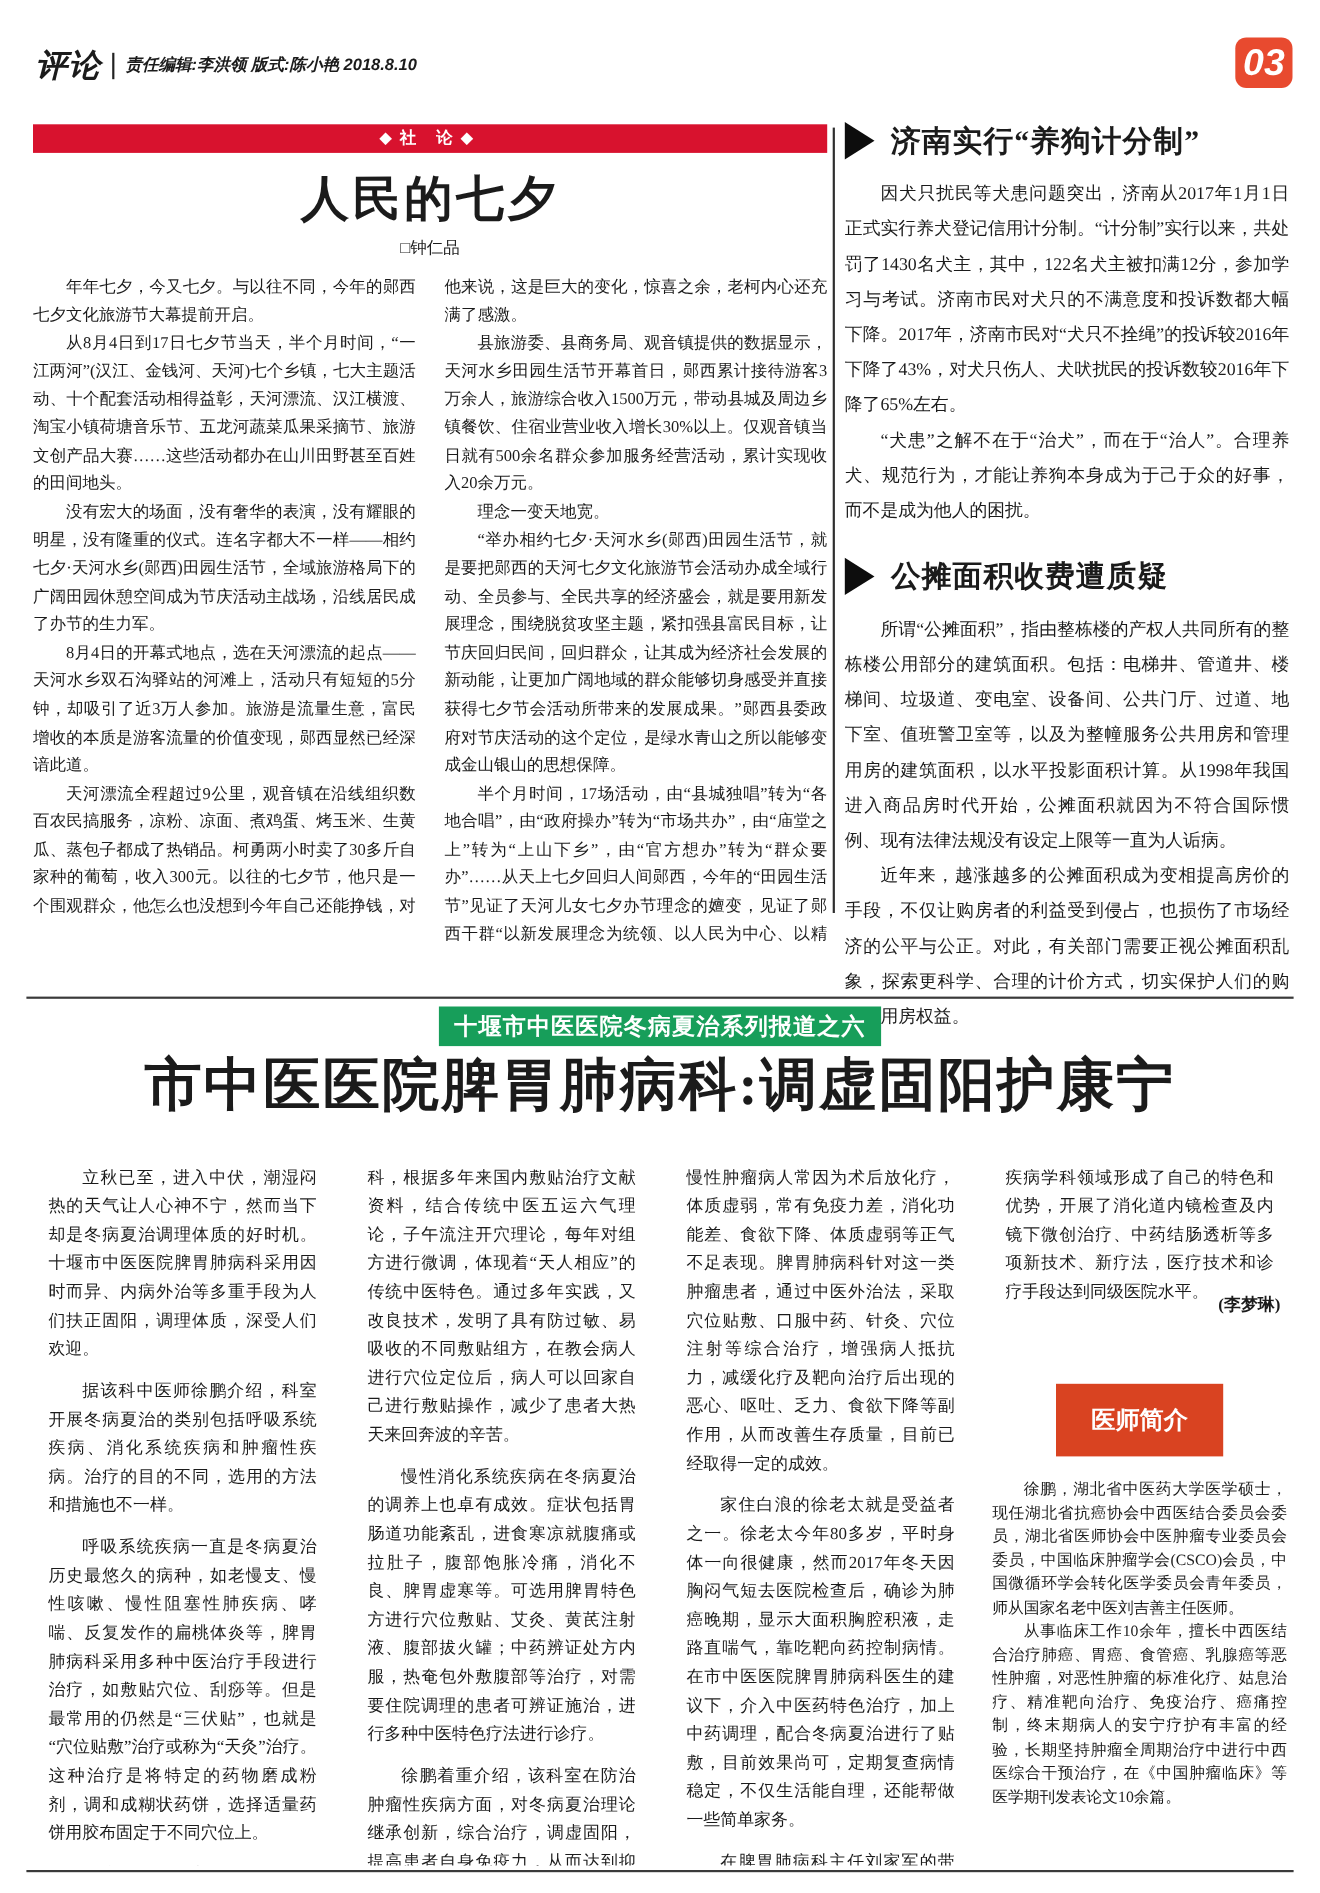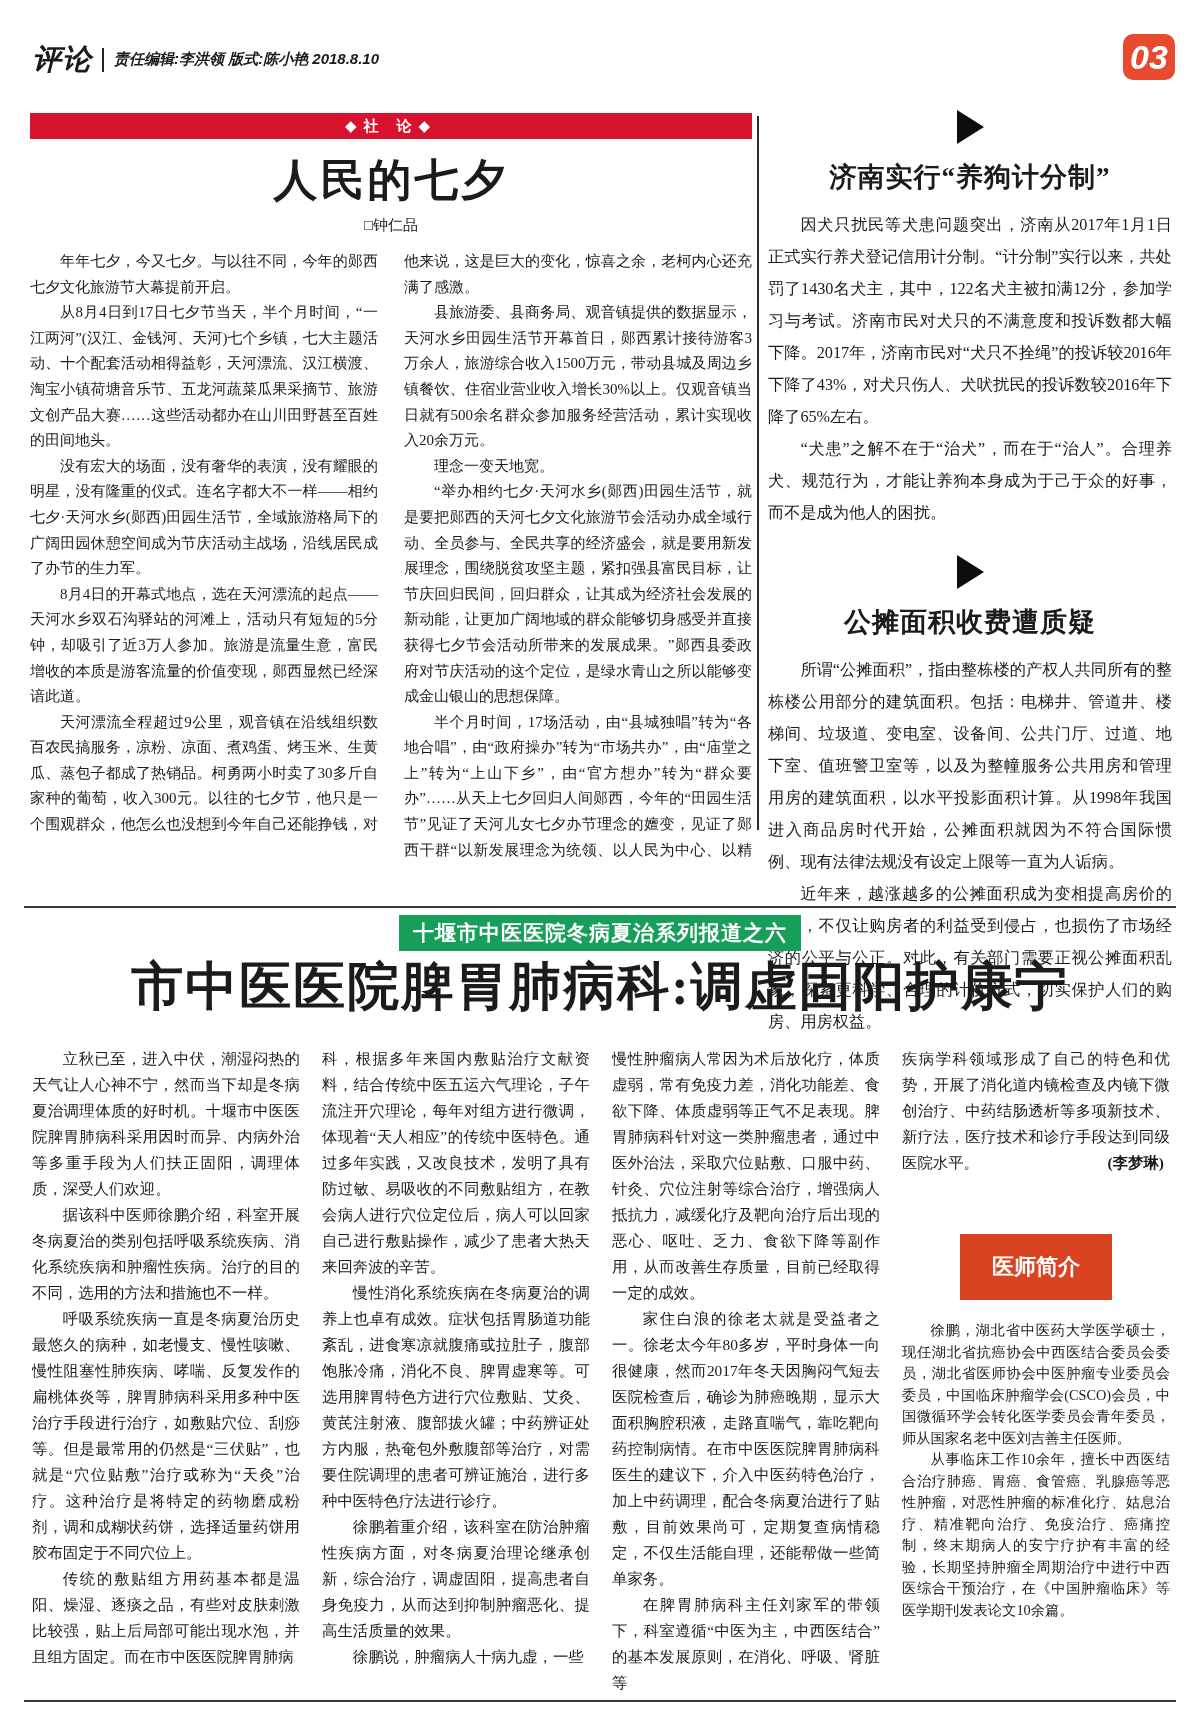--- a/index.html
+++ b/index.html
@@ -22,36 +22,36 @@
   .ed-banner{height:26px;background:#d8122e;color:#fff;text-align:center;
     font-family:"Liberation Sans","DejaVu Sans",sans-serif;font-weight:bold;font-size:15px;line-height:26px;letter-spacing:7px;}
   .ed-title{text-align:center;font-size:44px;font-weight:bold;margin-top:12px;letter-spacing:3px;}
   .ed-author{text-align:center;font-size:15px;margin-top:6px;}
   .ed-body{margin-top:14px;height:616px;overflow:hidden;column-count:2;column-gap:26px;
     font-size:15px;line-height:25.6px;text-align:justify;}
   .ed-body p{margin:0;text-indent:2em;}
   .vrule{position:absolute;left:757px;top:116px;width:2px;height:714px;background:#2e2e2e;}
   
   .rightcol{position:absolute;left:768px;top:110px;width:404px;}
-  .news-head{display:flex;align-items:center;gap:15px;margin-bottom:14px;flex-direction:column;}
+  .news-head{display:flex;align-items:center;gap:15px;margin-bottom:14px;}
   .tri-icon{width:0;height:0;border-top:17px solid transparent;border-bottom:17px solid transparent;border-left:27px solid #0d0d0d;flex:0 0 auto;}
   .news-title{font-size:27px;font-weight:bold;letter-spacing:1px;white-space:nowrap;}
   .news-body{font-size:16.2px;line-height:32px;text-align:justify;}
   .news-body p{margin:0;text-indent:2em;}
   .brief2{margin-top:26px;}
   
   .section-rule{position:absolute;left:24px;right:24px;top:906px;height:2px;background:#3a3a3a;}
   .feature-banner{position:absolute;top:915px;left:50%;transform:translateX(-50%);
     background:#179e5a;color:#fff;font-family:"Liberation Sans","DejaVu Sans",sans-serif;
     font-size:21px;font-weight:bold;padding:4px 14px;letter-spacing:1px;white-space:nowrap;}
   .feature-headline{position:absolute;top:952px;left:0;width:100%;text-align:center;
     font-size:52px;font-weight:bold;letter-spacing:2px;}
   .feature-cols{position:absolute;left:32px;top:1046px;width:1138px;height:650px;display:flex;gap:22px;}
   .fcol{flex:1;font-size:15.4px;line-height:26px;text-align:justify;overflow:hidden;}
-  .fcol p{margin:0;text-indent:2em;}
+  .fcol p{margin:12px;text-indent:2em;}
   .fcol p.cont{text-indent:0;}
   .byline{text-align:right;margin-top:-26px;line-height:26px;font-weight:bold;padding-right:6px;}
   .profile-box{margin:58px auto 20px;width:152px;background:#d94321;color:#fff;text-align:center;
     font-family:"Liberation Sans","DejaVu Sans",sans-serif;font-size:22px;font-weight:bold;padding:20px 0;}
   .bio{font-size:14.3px;line-height:21.5px;}
   .bio p{margin:0;text-indent:2em;}
   .bottom-rule{position:absolute;left:24px;right:24px;top:1700px;height:2px;background:#3a3a3a;}
 </style>
 </head>
 <body>

